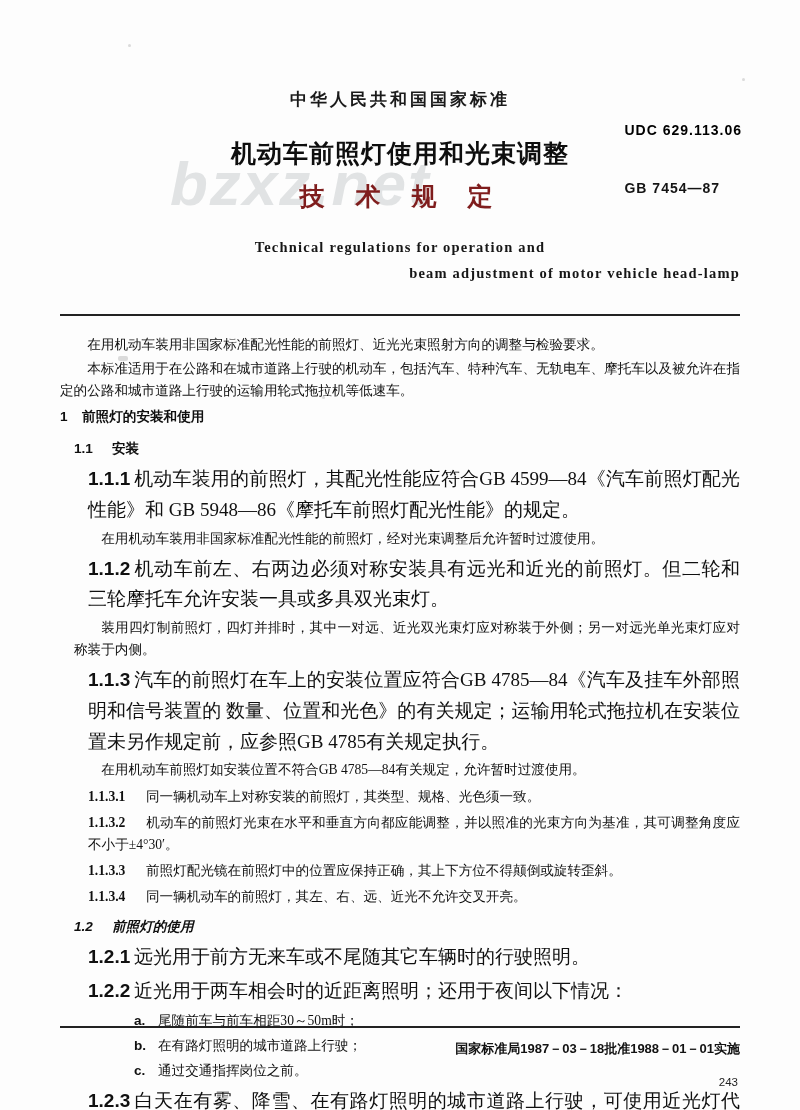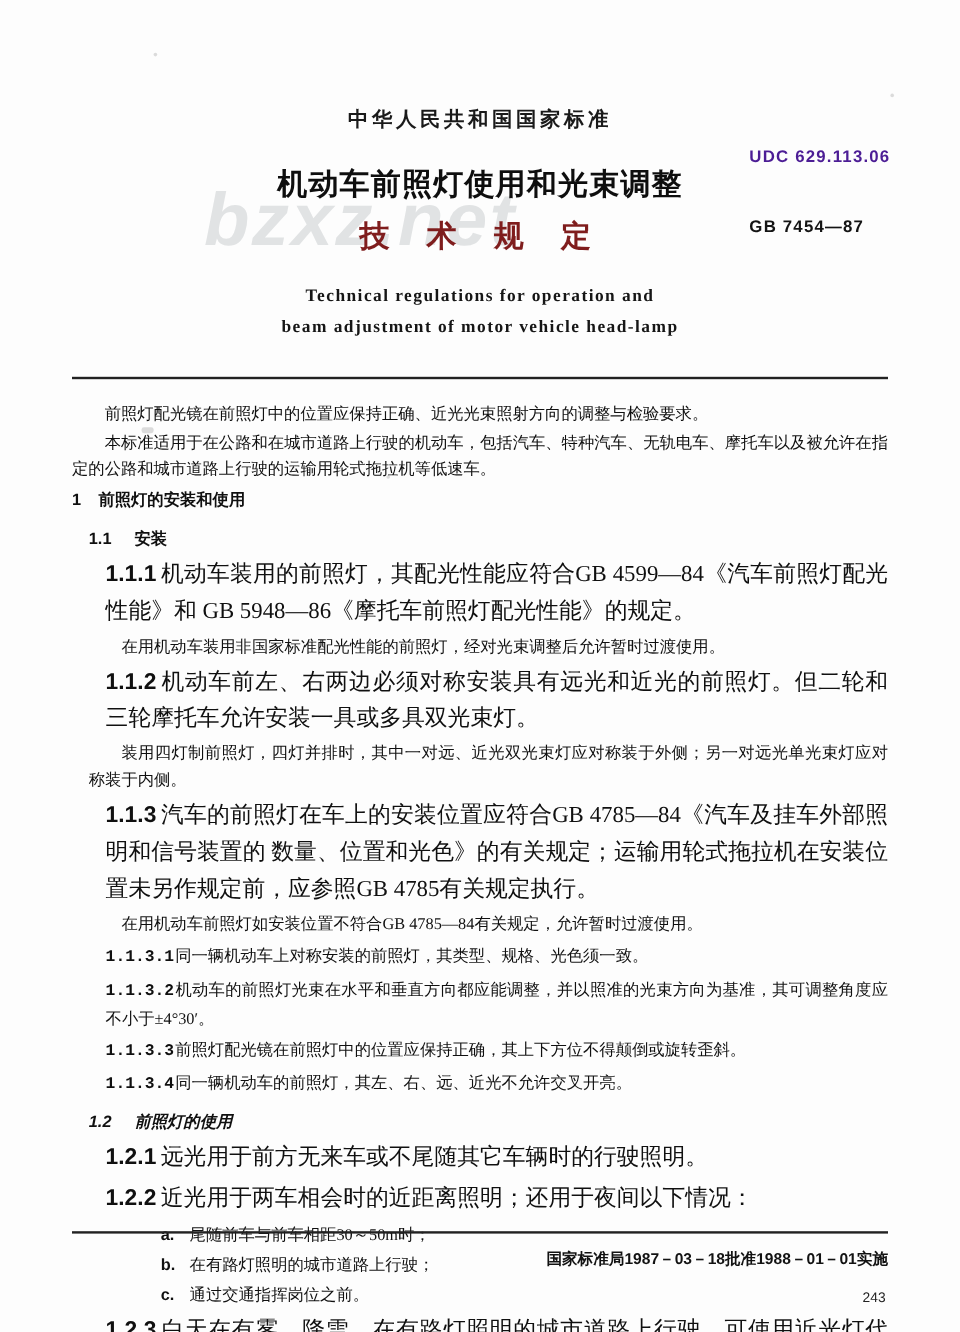--- a/index.html
+++ b/index.html
@@ -75,34 +75,35 @@
     letter-spacing: 1.2px;
     color: #161616;
   }
   .title-en2 {
     margin-top: 9px;
     font-family: "Liberation Serif", serif;
     font-size: 14.5px;
     font-weight: bold;
     letter-spacing: 1.2px;
     color: #161616;
+    text-align: right;
   }
   .udc-block {
     position: absolute;
     right: 58px;
     top: 122px;
     text-align: left;
     z-index: 7;
   }
   .udc-line {
     font-family: "Liberation Sans", sans-serif;
     font-size: 14px;
     font-weight: bold;
     letter-spacing: 1px;
-    color: #4c1d95;
+    color: #000000;
   }
   .gb-line {
     margin-top: 42px;
     font-family: "Liberation Sans", sans-serif;
     font-size: 14px;
     font-weight: bold;
     letter-spacing: 1px;
     color: #141414;
   }
   .rule-top {
@@ -144,21 +145,21 @@
     text-align: justify;
     text-justify: inter-ideograph;
   }
   .sec-h3 .num {
     font-family: "Liberation Sans", sans-serif;
     font-weight: bold;
     display: inline-block;
     width: 46px;
   }
   .sec-h4 .num {
-    font-family: Liberation Mono, monospace;
+    font-family: Liberation Serif, serif;
     font-weight: bold;
     display: inline-block;
     width: 58px;
   }
   .sec-h4 {
     margin: 4px 0 2px 14px;
     font-size: 13.6px;
     text-align: justify;
     text-justify: inter-ideograph;
   }
@@ -238,21 +239,21 @@
     <div class="title-main">机动车前照灯使用和光束调整</div>
     <div class="title-sub">技 术 规 定</div>
     <div class="title-en1">Technical regulations for operation and</div>
     <div class="title-en2">beam adjustment of motor vehicle head-lamp</div>
   </div>
 
   <div class="rule-top"></div>
 
   <div class="body-text">
 
-    <p class="para indent2">前照灯配光镜在前照灯中的位置应保持正确、近光光束照射方向的调整与检验要求。</p>
+    <p class="para indent2">在用机动车装用非国家标准配光性能的前照灯、近光光束照射方向的调整与检验要求。</p>
     <p class="para indent2">本标准适用于在公路和在城市道路上行驶的机动车，包括汽车、特种汽车、无轨电车、摩托车以及被允许在指定的公路和城市道路上行驶的运输用轮式拖拉机等低速车。</p>
 
     <div class="sec-h1">
       <span class="num">1</span><span>前照灯的安装和使用</span>
     </div>
 
     <div class="sec-h2">
       <span class="num">1.1</span><span>安装</span>
     </div>
 

